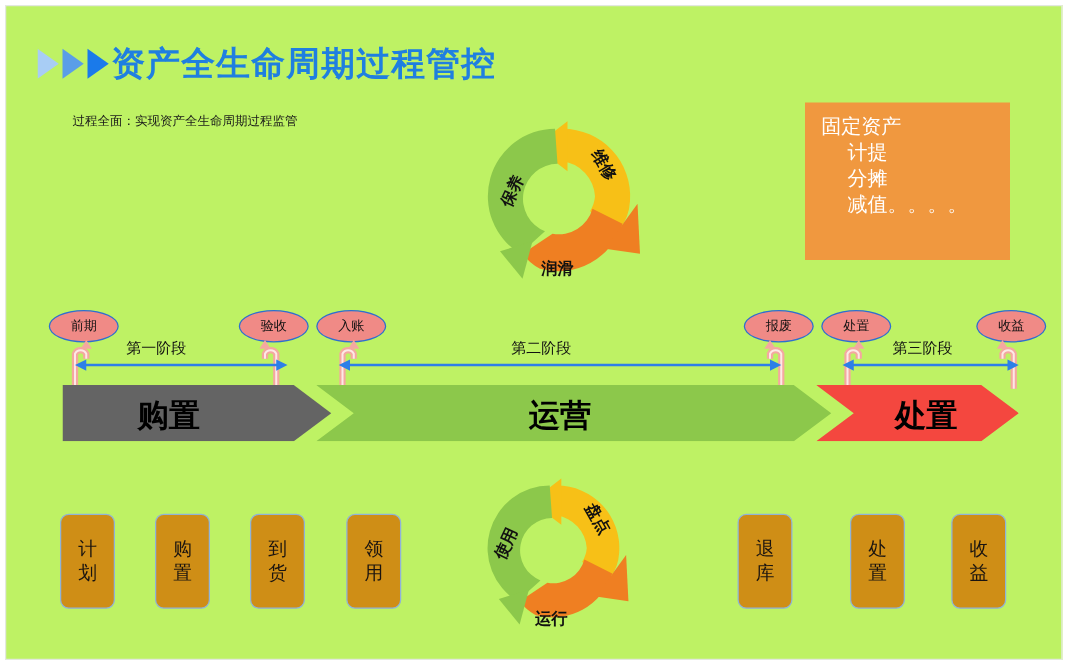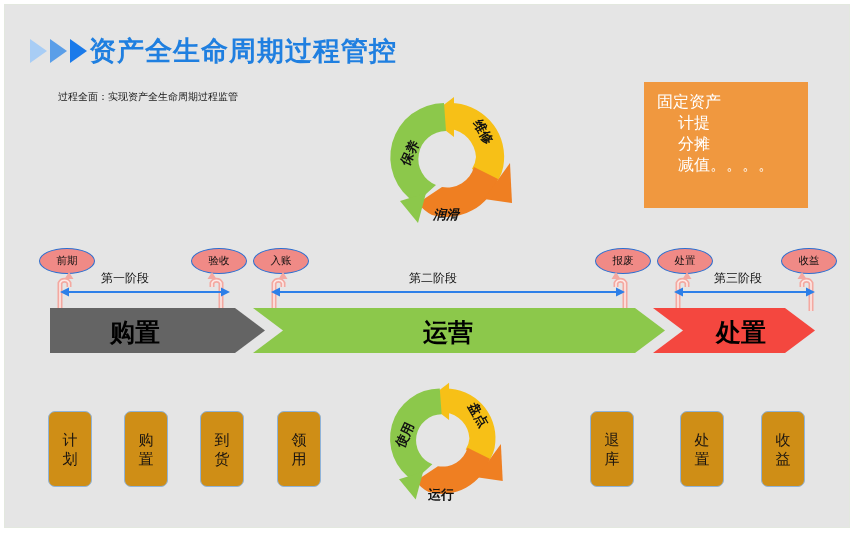--- a/index.html
+++ b/index.html
@@ -1,19 +1,19 @@
 <!DOCTYPE html>
 <html><head>
 <meta charset="utf-8">
 <style>
   html,body{margin:0;padding:0;background:#fff;}
   body{width:856px;height:537px;overflow:hidden;
        font-family:"Liberation Sans","DejaVu Sans",sans-serif;}
   #slide{position:absolute;left:4px;top:4px;width:846px;height:524px;
-         background:#e5e5e5;border:1px solid #e3e8df;box-sizing:border-box;}
+         background:#bef264;border:1px solid #e3e8df;box-sizing:border-box;}
 
   
   #bullets{position:absolute;left:25px;top:31px;width:62px;height:30px;}
   #bullets svg{display:block;}
   #title{position:absolute;left:84px;top:28px;font-size:27px;font-weight:bold;
          color:#1f7fe0;letter-spacing:1px;white-space:nowrap;}
   #subtitle{position:absolute;left:53px;top:85px;font-size:10px;color:#1a1a1a;
             white-space:nowrap;}
 
   
@@ -92,21 +92,21 @@
                  L50,92 A28,28 0 0 0 82,72 Z" fill="#ef7f22"></path>
         <polygon points="118,68 92,104 120,108" fill="#ef7f22"></polygon>
       </g>
 
       <g>
         <path d="M52,8 A54,54 0 0 0 24,108 L44,90 A28,28 0 0 1 54,36 Z" fill="#8cc84b"></path>
         <polygon points="34,98 8,106 26,128" fill="#8cc84b"></polygon>
       </g>
     </svg>
     <div class="cyclab" style="left:78px;top:28px;transform:rotate(60deg);">维修</div>
-    <div class="cyclab" style="left:41px;top:111px;font-style:italic;">润滑</div>
+    <div class="cyclab" style="left:41px;top:111px;">润滑</div>
     <div class="cyclab" style="left:5px;top:49px;transform:rotate(-65deg);">保养</div>
   </div>
 
   <div class="cycle" style="left:382px;top:376px;">
     <svg width="125" height="125" viewBox="0 0 125 135">
       <g>
         <path d="M58,8 A54,54 0 0 1 112,66 A40,40 0 0 1 104,88
                  L80,74 A26,26 0 0 0 84,62 A30,30 0 0 0 58,34 Z" fill="#f7c017"></path>
         <polygon points="62,2 62,42 36,22" fill="#f7c017"></polygon>
       </g>

